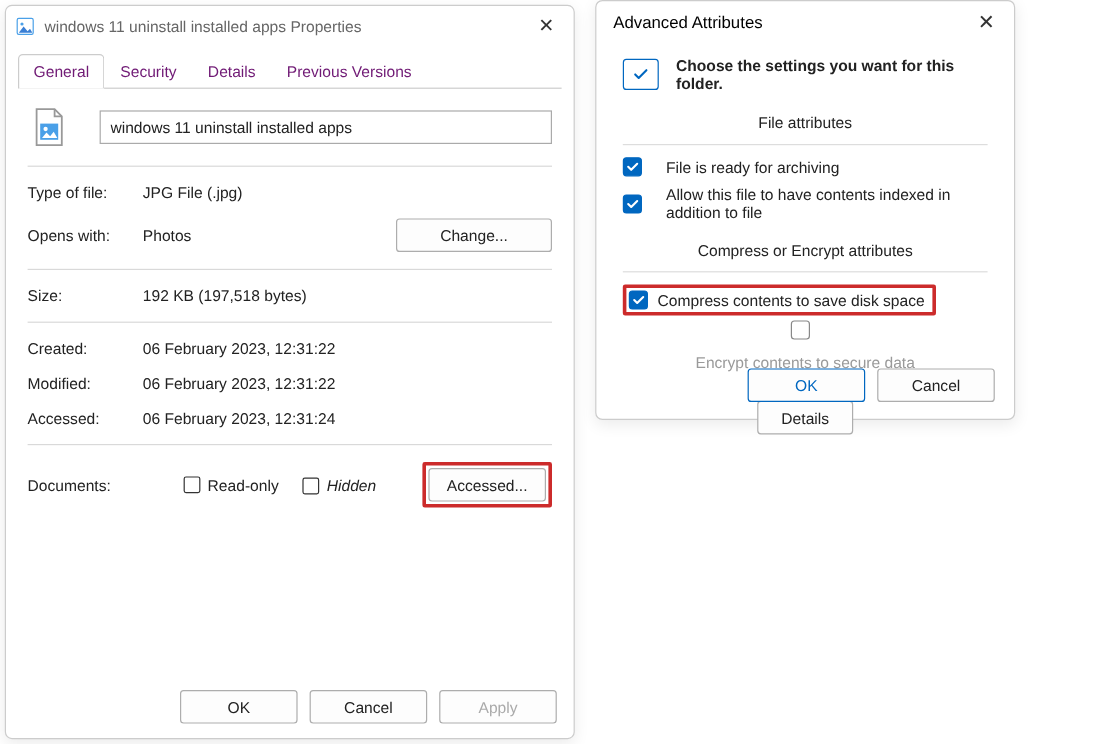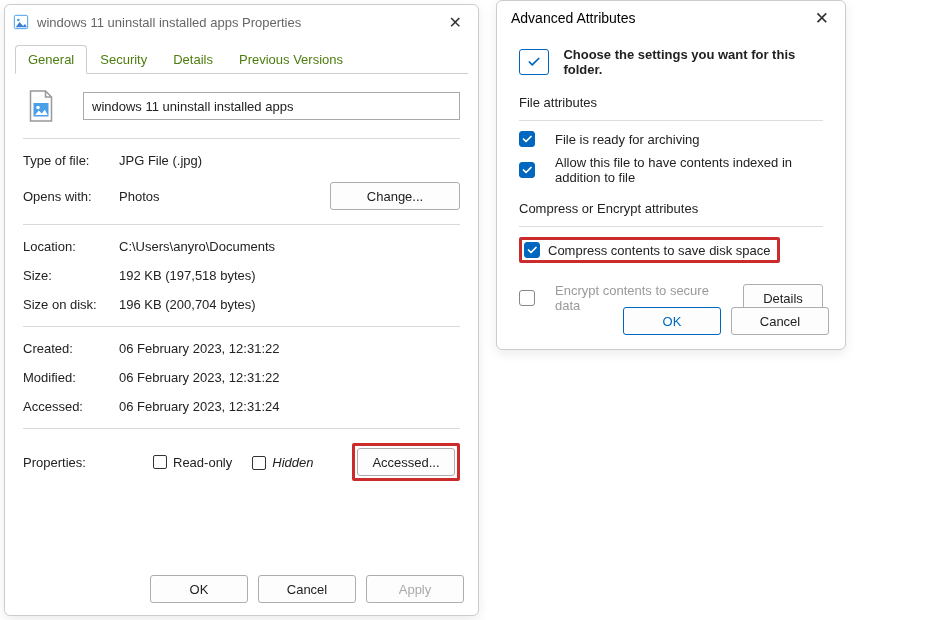--- a/index.html
+++ b/index.html
@@ -6,21 +6,21 @@
   body { margin: 0; width: 929px; height: 620px; background: #fff; position: relative; color: #222; }
   .window { position: absolute; background: #fff; border: 1px solid #ccc; border-radius: 6px; box-shadow: 0 4px 12px rgba(0,0,0,0.08); }
   .titlebar { display: flex; align-items: center; height: 34px; padding: 0 8px; color: #666; }
   .titlebar .title { flex: 1; font-size: 13px; }
   .titlebar .close { font-size: 16px; color: #333; padding: 4px 8px; cursor: default; }
   .titlebar-icon { width: 16px; height: 16px; margin-right: 8px; display: inline-flex; align-items: center; justify-content: center; }
 
   
   .props { left: 4px; top: 4px; width: 475px; height: 612px; }
   .tabs { display: flex; border-bottom: 1px solid #ccc; margin: 6px 10px 0 10px; }
-  .tab { padding: 6px 12px; border: 1px solid transparent; border-bottom: none; color: #4d7c0f; cursor: default; }
+  .tab { padding: 6px 12px; border: 1px solid transparent; border-bottom: none; color: #701a75; cursor: default; }
   .tab.active { border-color: #ccc; border-bottom: 1px solid #fff; margin-bottom: -1px; background: #fff; border-radius: 4px 4px 0 0; }
   .pane { padding: 14px 18px; }
   .row { display: flex; align-items: center; margin-bottom: 14px; }
   .label { width: 96px; color: #222; }
   .value { color: #222; }
   .hr { border: none; border-top: 1px solid #d9d9d9; margin: 8px 0 14px 0; }
   .filename-field { flex: 1; height: 28px; border: 1px solid #aaa; padding: 0 8px; color: #222; }
   .file-icon-big { width: 36px; height: 36px; margin-right: 24px; }
   .win-btn { height: 28px; min-width: 98px; border: 1px solid #adadad; background: #fdfdfd; border-radius: 3px; color: #222; padding: 0 4px; cursor: default; }
   .openswith-row .value { flex: 1; }
@@ -30,21 +30,21 @@
   .footer-btns { position: absolute; bottom: 12px; right: 14px; display: flex; gap: 10px; }
   .win-btn.disabled { color: #aaa; }
 
   
   .adv { left: 496px; top: 0; width: 350px; height: 350px; }
   .adv .titlebar .title { color: #000; font-size: 14px; }
   .adv .close { font-size: 17px; }
   .adv-body { padding: 12px 22px; }
   .adv-header { display: flex; align-items: center; gap: 14px; margin-bottom: 18px; font-weight: bold; }
   .check-frame { width: 32px; height: 26px; border: 1px solid #0067c0; border-radius: 3px; display: flex; align-items: center; justify-content: center; }
-  .group-label { color: #222; margin-bottom: 10px; }
+  .group-label { color: #222; margin-bottom: 10px; text-align: center; }
   .group-box { border-top: 1px solid #ddd; padding-top: 10px; margin-bottom: 16px; }
   .chk-row { display: flex; align-items: center; margin-bottom: 8px; gap: 12px; }
   .chk-box { width: 16px; height: 16px; border-radius: 3px; margin-right: 8px; display: flex; align-items: center; justify-content: center; flex-shrink: 0; }
   .chk-checked { background: #0067c0; border: 1px solid #0067c0; color: #fff; }
   .chk-unchecked { background: #fff; border: 1px solid #888; }
   .chk-disabled-label { color: #9a9a9a; }
   .highlight-compress { border: 3px solid #cc2b2b; border-radius: 2px; padding: 2px 6px 2px 2px; display: inline-flex; align-items: center; }
   .compress-row-wrap { display: flex; justify-content: flex-start; }
   .adv-footer { position: absolute; bottom: 14px; right: 16px; display: flex; gap: 10px; }
   .win-btn.primary { border: 1px solid #0067c0; color: #0067c0; }
@@ -92,47 +92,39 @@
         <span class="label">Type of file:</span>
         <span class="value">JPG File (.jpg)</span>
       </div>
     <div class="row openswith-row">
       <span class="label">Opens with:</span>
       <span class="value">Photos</span>
       <button class="win-btn" style="min-width:130px">Change...</button>
     </div>
     <hr class="hr">
     <div class="row">
-        <span class="label">Location:</span>
-        <span class="value">C:\Users\anyro\Documents</span>
-      </div>
-    <div class="row">
         <span class="label">Size:</span>
         <span class="value">192 KB (197,518 bytes)</span>
       </div>
-    <div class="row">
-        <span class="label">Size on disk:</span>
-        <span class="value">196 KB (200,704 bytes)</span>
-      </div>
     <hr class="hr">
     <div class="row">
         <span class="label">Created:</span>
         <span class="value">06 February 2023, 12:31:22</span>
       </div>
     <div class="row">
         <span class="label">Modified:</span>
         <span class="value">06 February 2023, 12:31:22</span>
       </div>
     <div class="row">
         <span class="label">Accessed:</span>
         <span class="value">06 February 2023, 12:31:24</span>
       </div>
     <hr class="hr">
     <div class="row">
-      <span class="label">Properties:</span>
+      <span class="label">Documents:</span>
       <span class="attr-group">
         <span style="display:flex;align-items:center;padding-left:34px;">
           <span class="checkbox"></span>
           <span>Read-only</span>
         </span>
         <span style="display:flex;align-items:flex-end;font-style:italic;">
           <span class="checkbox"></span>
           <span>Hidden</span>
         </span>
       </span>
@@ -191,21 +183,21 @@
       <div class="compress-row-wrap">
         <span class="highlight-compress">
           <span class="chk-box chk-checked">
             <svg width="12" height="12" viewBox="0 0 24 24">
                 <path d="M5 12l5 5L20 7" fill="none" stroke="#fff" stroke-width="3.5" stroke-linecap="round" stroke-linejoin="round"></path>
               </svg>
           </span>
           <span>Compress contents to save disk space</span>
         </span>
       </div>
-      <div class="chk-row" style="margin-top:20px;">
+      <div class="chk-row" style="margin-top:4px;flex-direction:column;">
         <span class="chk-box chk-unchecked"></span>
         <span class="chk-disabled-label">Encrypt contents to secure data</span>
         <span style="flex:1"></span>
         <button class="win-btn" style="min-width:80px">Details</button>
       </div>
     </div>
   </div>
 
   <div class="adv-footer">
     <button class="win-btn primary">OK</button>

